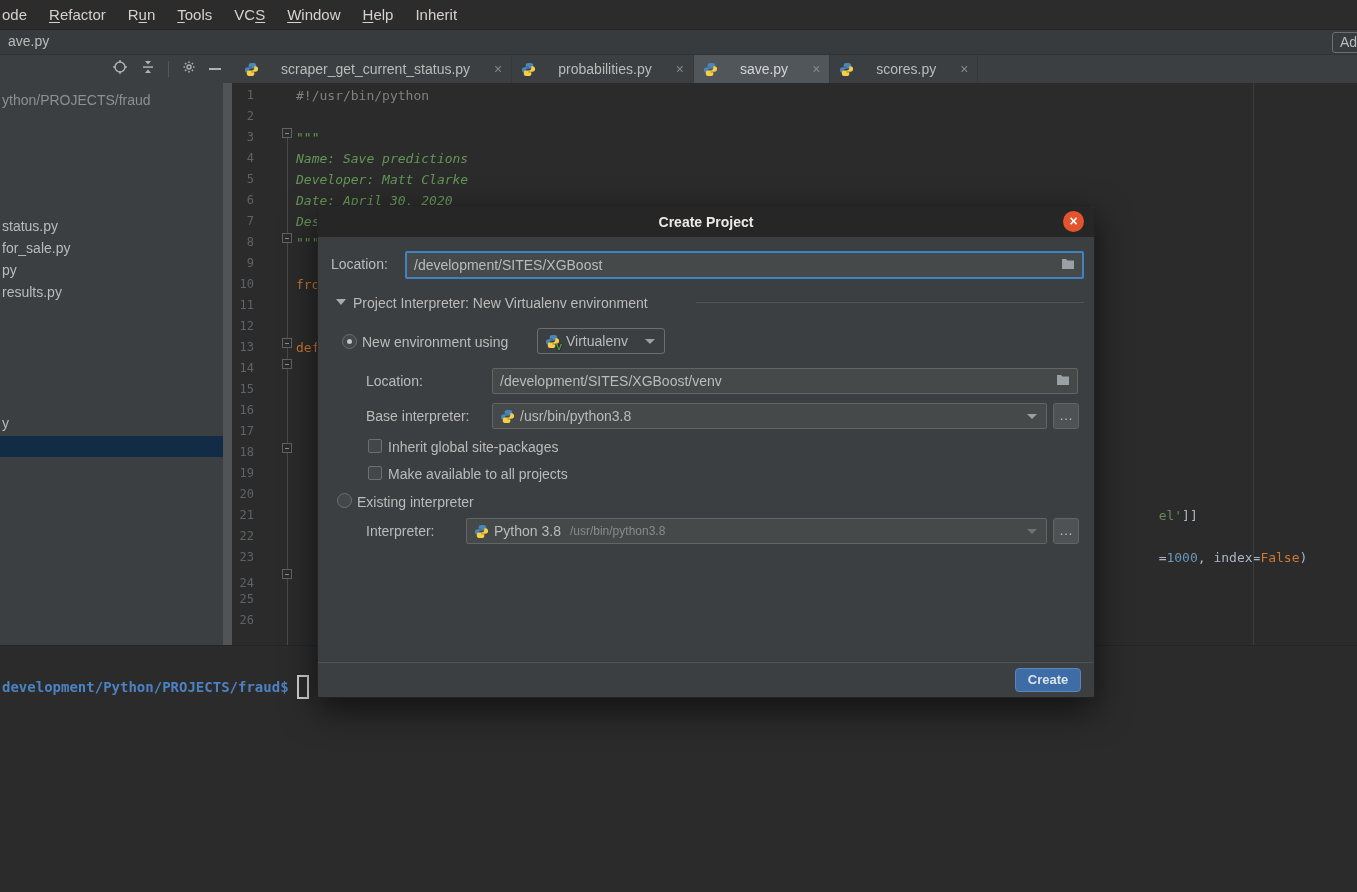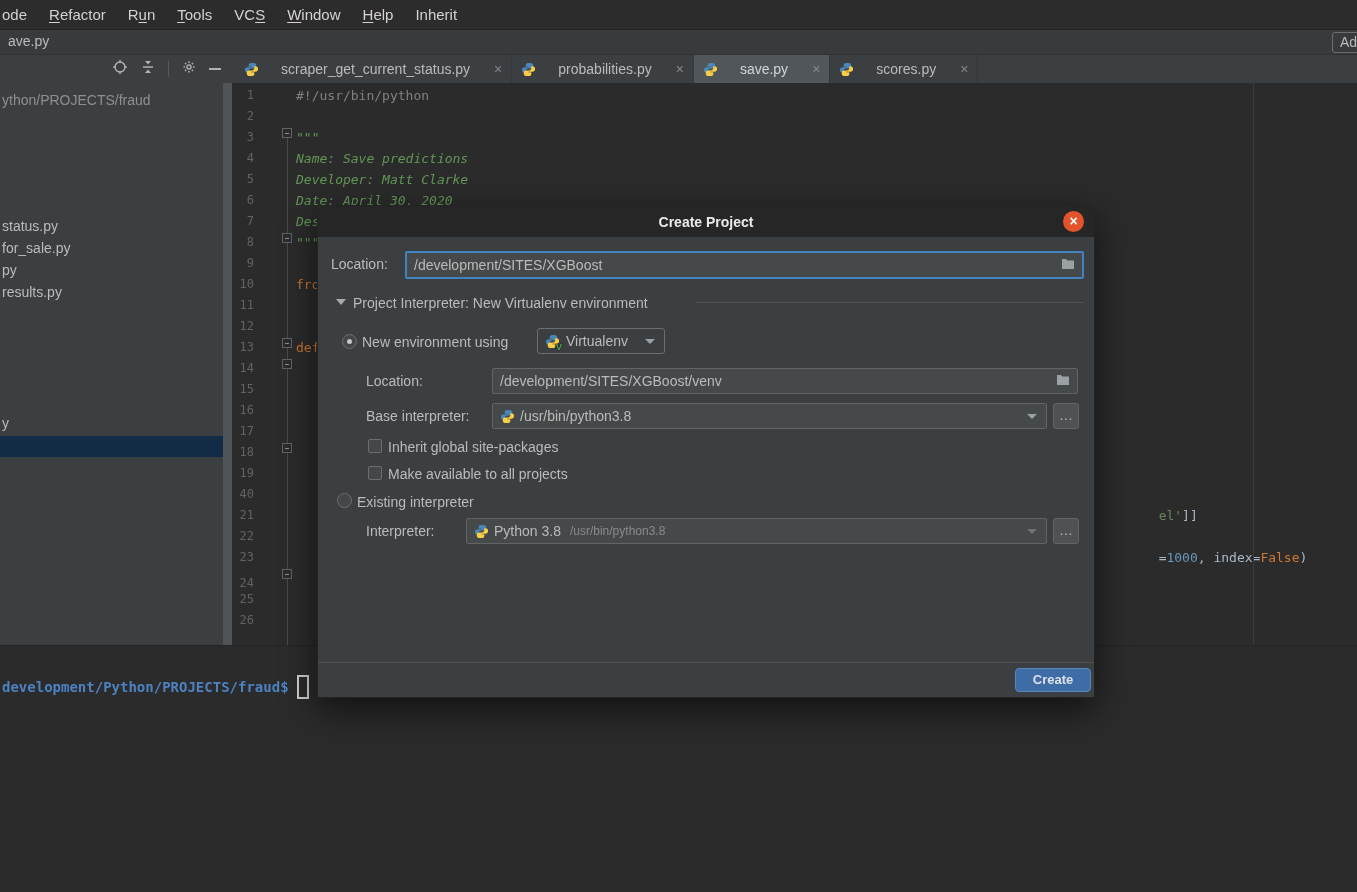--- a/index.html
+++ b/index.html
@@ -169,21 +169,21 @@
     border-top:6px solid #a7abad;
   }
   #section-line { position:absolute; left:378px; top:96px; width:388px; height:1px; background:#515151; }
   #env-dropdown {
     position:absolute; left:219px; top:122px; width:128px; height:26px;
     border:1px solid #6b6f72; border-radius:3px;
     display:flex; align-items:center; gap:6px; padding-left:7px;
   }
   #footer-sep { position:absolute; left:0; top:456px; width:100%; height:1px; background:#515151; }
   #create-btn {
-    position:absolute; left:697px; top:462px; width:76px; height:24px;
+    position:absolute; left:697px; top:462px; width:66px; height:24px;
     background:#3d6ca6; border:1px solid #5b86b9; border-radius:4px;
     color:#dbe2e8; font-weight:bold; font-size:13px;
     text-align:center; line-height:22px;
   }
   .path-hint { font-size:12px; color:#8a8a8a; margin-left:4px; }
 </style>
 </head>
 <body>
 
 <div id="screen">
@@ -301,21 +301,21 @@
           <div class="line-num" style="top: 191px;">10</div>
           <div class="line-num" style="top: 212px;">11</div>
           <div class="line-num" style="top: 233px;">12</div>
           <div class="line-num" style="top: 254px;">13</div>
           <div class="line-num" style="top: 275px;">14</div>
           <div class="line-num" style="top: 296px;">15</div>
           <div class="line-num" style="top: 317px;">16</div>
           <div class="line-num" style="top: 338px;">17</div>
           <div class="line-num" style="top: 359px;">18</div>
           <div class="line-num" style="top: 380px;">19</div>
-          <div class="line-num" style="top: 401px;">40</div>
+          <div class="line-num" style="top: 401px;">20</div>
           <div class="line-num" style="top: 422px;">21</div>
           <div class="line-num" style="top: 443px;">22</div>
           <div class="line-num" style="top: 464px;">23</div>
           <div class="line-num" style="top: 478px; margin-top: 12px;">24</div>
           <div class="line-num" style="top: 506px;">25</div>
           <div class="line-num" style="top: 527px;">26</div>
         </div>
       <div id="fold-guide"></div>
 
       <div class="code-line seg-comment" style="top:2px">#!/usr/bin/python</div>

